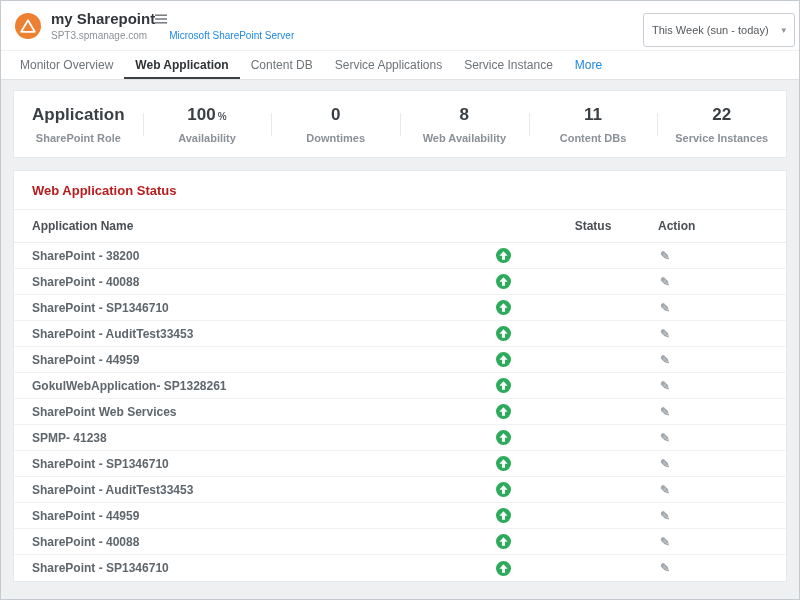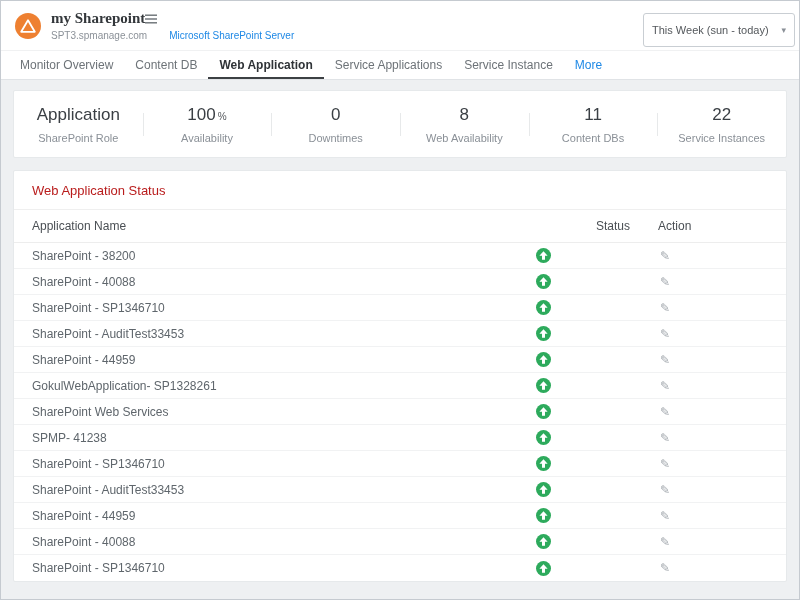--- a/index.html
+++ b/index.html
@@ -24,21 +24,21 @@
   .topbar{
     height:50px;background:#fff;
     display:flex;align-items:center;
     padding:0 14px;
     border-bottom:1px solid #f0f1f2;
     position:relative;
   }
   .alert-badge{width:26px;height:26px;flex:0 0 auto;}
   .alert-badge circle{fill:var(--alert-orange);}
   .title-block{margin-left:10px;}
-  .title-row{display:flex;font-family:Liberation Serif, serif;}
+  .title-row{display:flex;}
   .title{font-size:15px;font-weight:bold;color:#33373b;}
   .menu-btn{cursor:pointer;display:flex;align-items:center;}
   .subtitle-row{display:flex;align-items:center;gap:22px;margin-top:3px;font-size:10px;}
   .host{color:#8b9198;}
   .server-link{color:var(--accent-blue);cursor:pointer;text-decoration:none;}
   .time-select{
     position:absolute;right:4px;top:12px;
     width:152px;height:26px;
     border:1px solid #c9ced3;border-radius:3px;background:#fff;
     display:flex;align-items:center;justify-content:space-between;
@@ -59,20 +59,21 @@
   }
   .tab.active{
     color:#2f3337;font-weight:bold;
     box-shadow:inset 0 -2px 0 #3c4043;
   }
   .tab.accent{color:var(--accent-blue);}
   
   .card{
     background:#fff;border:1px solid #e6e9eb;border-radius:2px;
     margin:0 12px;
+    font-weight:bold;
   }
   
   .stats{
     margin-top:10px;height:68px;
     display:flex;align-items:center;
   }
   .stat{flex:1;text-align:center;position:relative;padding:4px 0;}
   .stat:not(:first-child)::before{
     content:"";position:absolute;left:0;top:12px;bottom:12px;width:1px;background:#e7e9ea;
   }
@@ -84,20 +85,21 @@
   .card-title{
     font-size:13px;color:#b91c1c;
     padding:12px 18px 11px 18px;
     border-bottom:1px solid #efefef;
   }
   .thead,.trow{
     display:grid;
     grid-template-columns:1fr 50px 90px 110px;
     align-items:center;
     padding:0 18px;
+    gap:20px;
   }
   .thead{
     height:33px;font-size:12px;color:#4a4f54;
     border-bottom:1px solid #ededed;
   }
   .th-status{text-align:center;}
   .trow{
     height:26px;font-size:12px;color:#5f666c;
     border-bottom:1px solid #f1f2f3;
   }
@@ -134,22 +136,22 @@
       </div>
     </div>
     <div class="time-select">
       <span>This Week (sun - today)</span>
       <span class="caret">▾</span>
     </div>
   </header>
 
   <nav class="tabs">
       <div class="tab">Monitor Overview</div>
+      <div class="tab active">Web Application</div>
       <div class="tab">Content DB</div>
-      <div class="tab active">Web Application</div>
       <div class="tab">Service Applications</div>
       <div class="tab">Service Instance</div>
       <div class="tab accent">More</div>
     </nav>
 
   <section class="card stats">
       <div class="stat">
         <div class="stat-value">Application</div>
         <div class="stat-label">SharePoint Role</div>
       </div>

